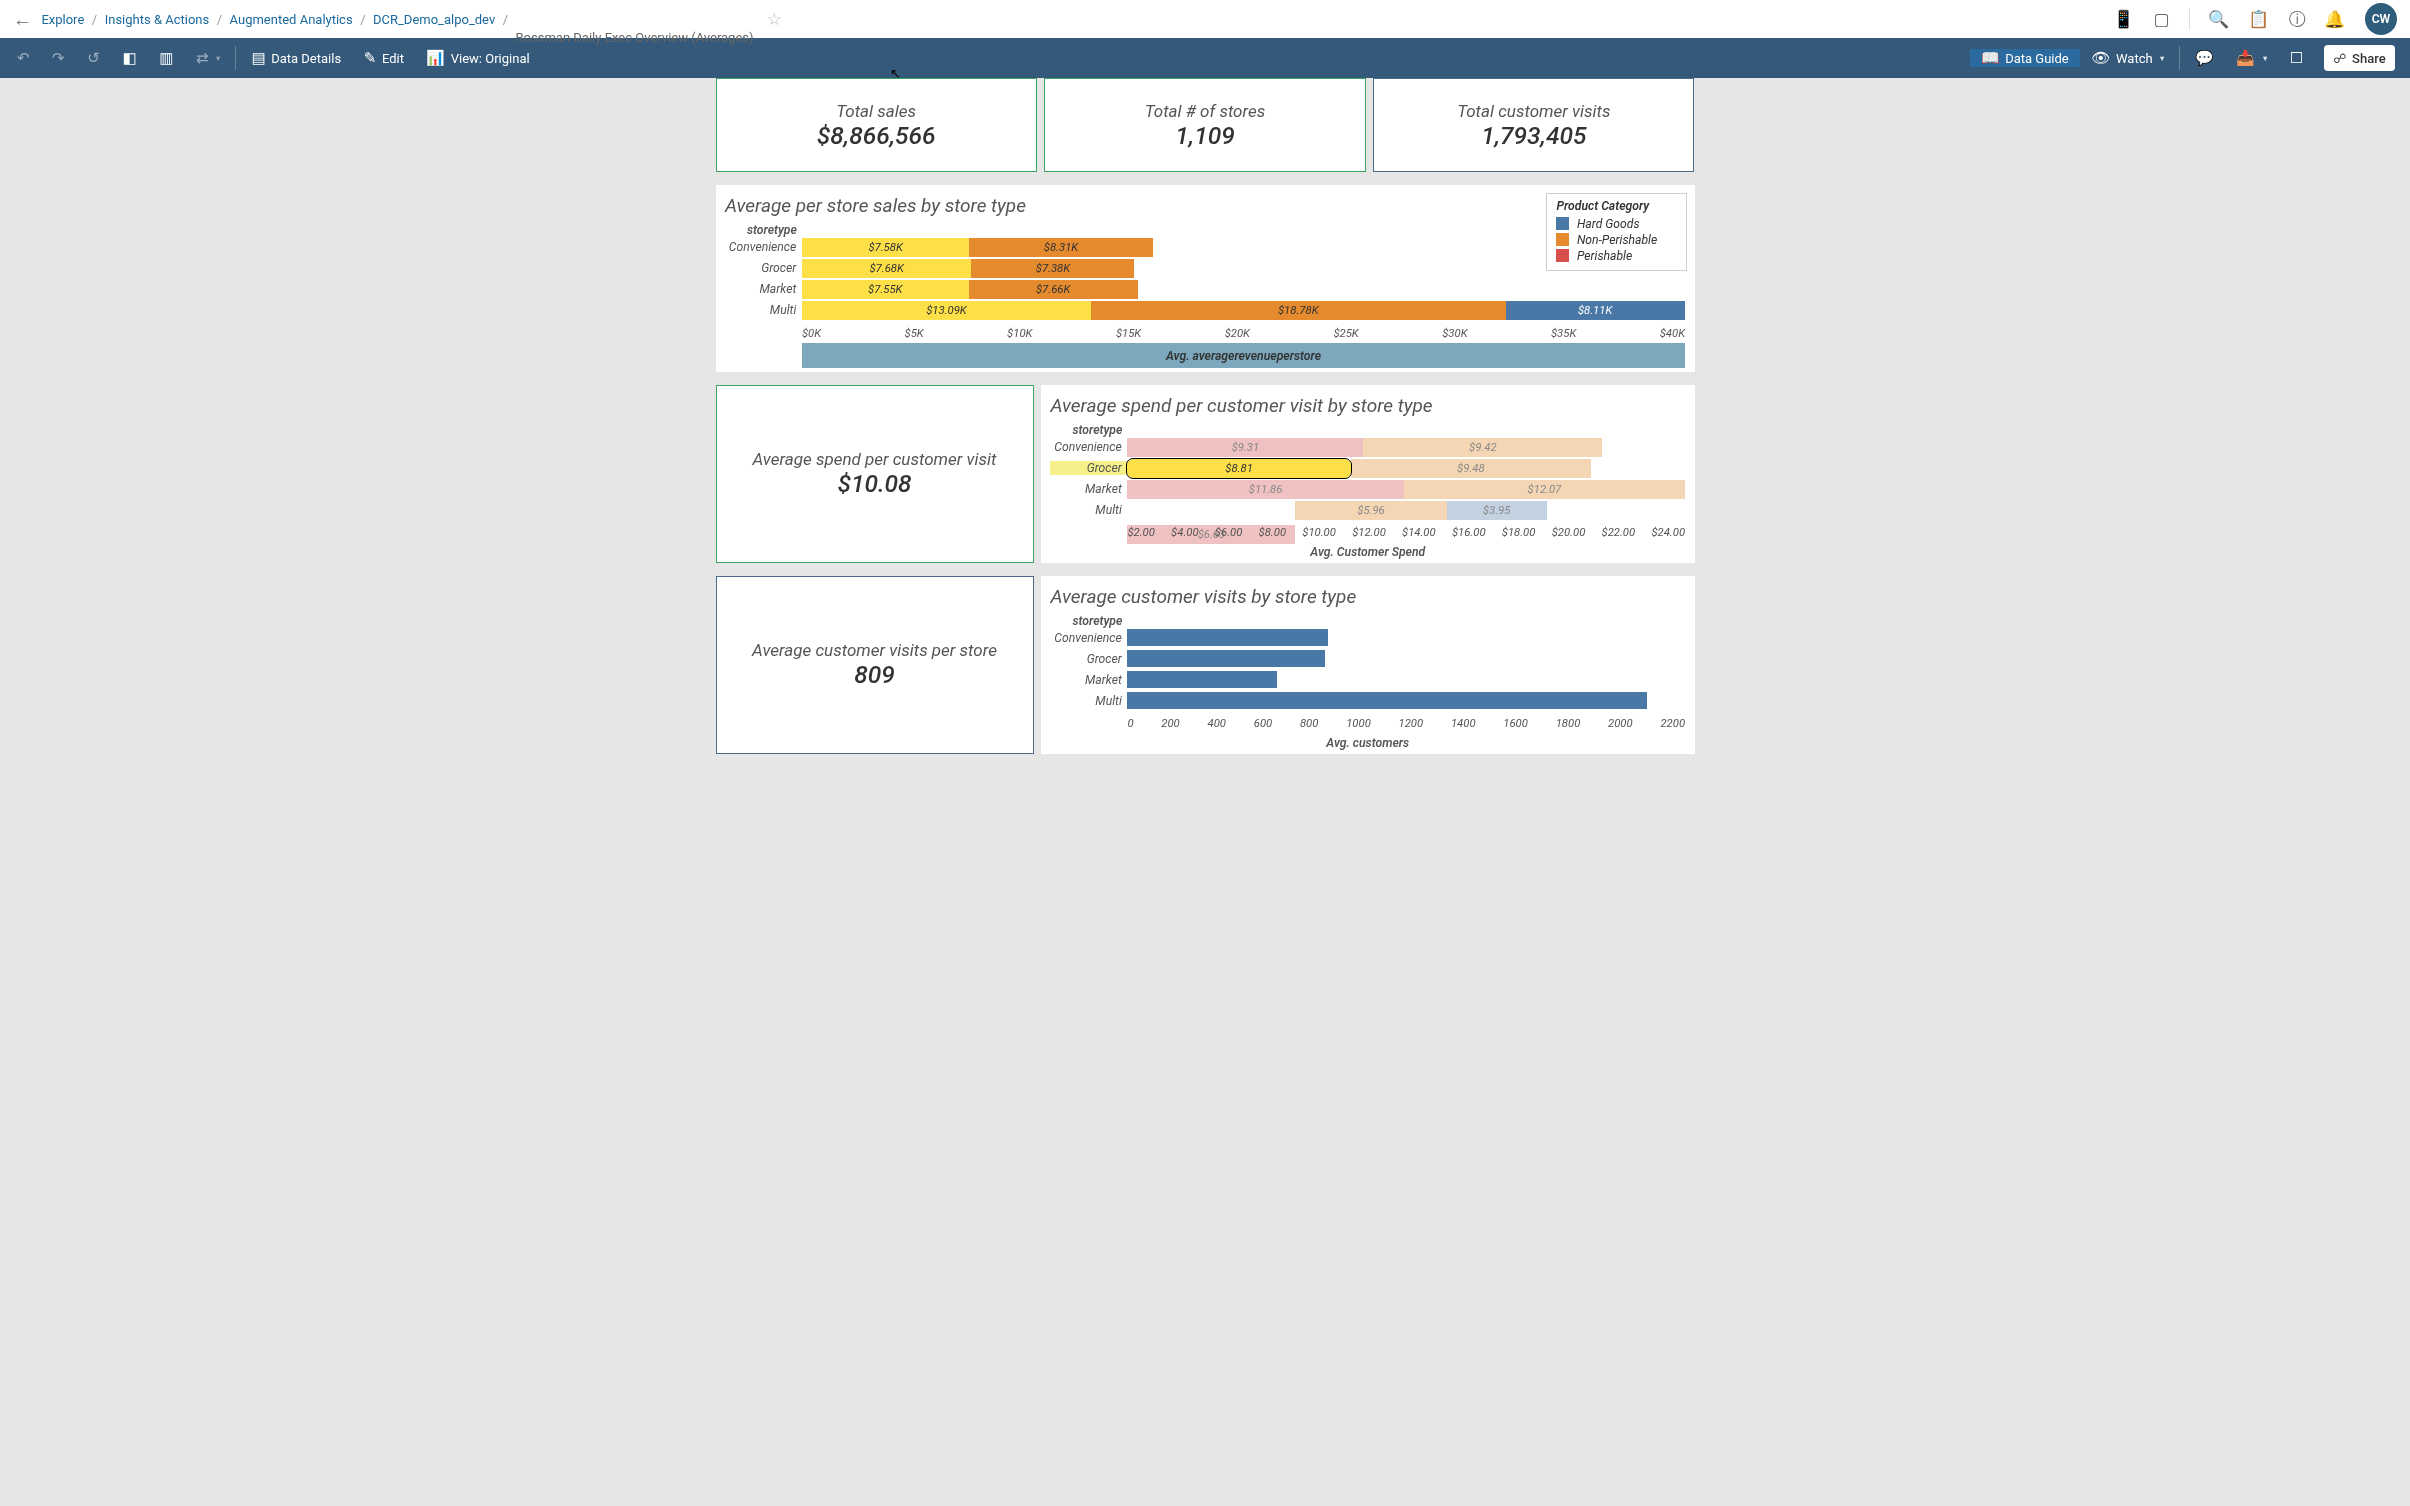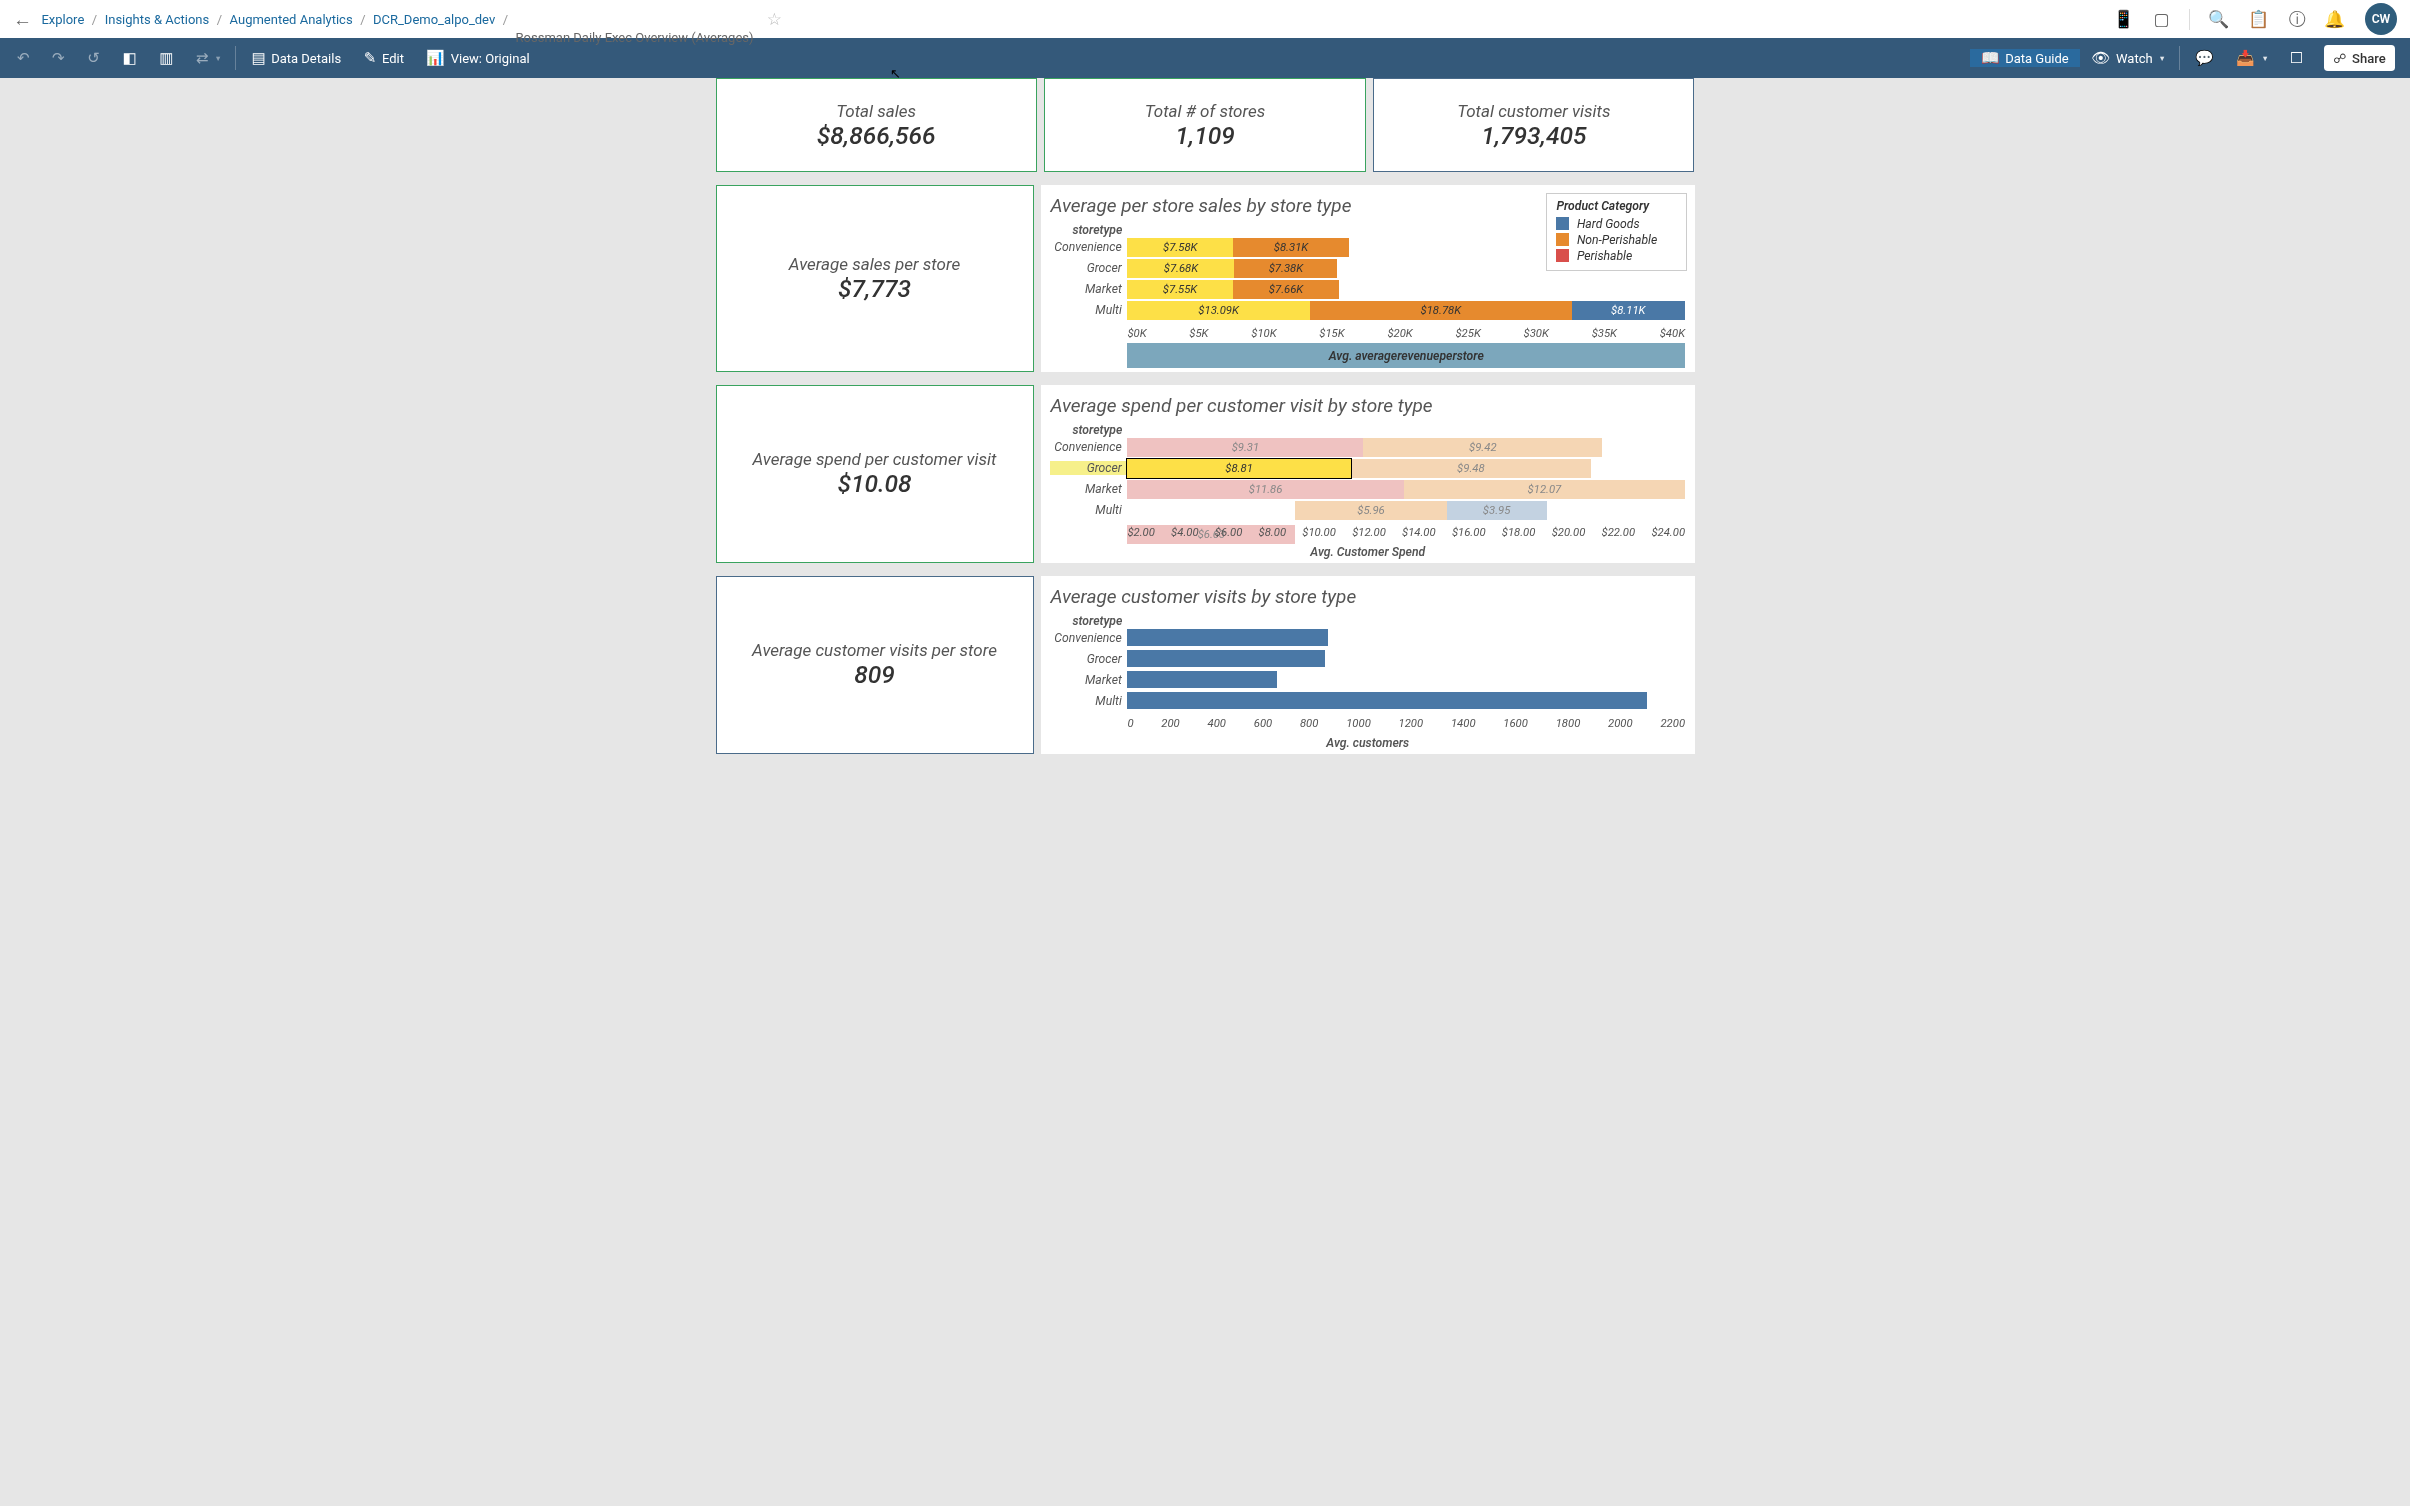--- a/index.html
+++ b/index.html
@@ -87,21 +87,21 @@
   .bar-row + .bar-row { margin-top:0; }
   .bar-label { width:77px; text-align:right; padding-right:5.6px; font-size:12.2px; color:#555; }
   .bar-track { flex:1; display:flex; height:19px; }
   .seg { height:100%; display:flex; align-items:center; justify-content:center; font-size:11.3px; color:#333; overflow:visible; white-space:nowrap; }
   .seg.perish { background:#fde047; }
   .seg.nonperish { background:#e68a2e; }
   .seg.hard { background:#4a78a6; color:#fff; }
   .seg.perish.dim { background:#efc2c1; color:#888; }
   .seg.nonperish.dim { background:#f5d6b4; color:#888; }
   .seg.hard.dim { background:#c3d2e1; color:#888; }
-  .seg.selected { outline:1.9px solid #000; z-index:2; position:relative; }
+  .seg.selected { outline:1.9px solid #000; z-index:2; position:relative;border-radius:6px; }
 
   .xaxis { display:flex; margin-left:77px; font-size:11.3px; color:#555; margin-top:5.6px; justify-content:space-between; }
   .xaxis-label-bar { background:#7ca7bc; height:24.5px; margin-left:77px; margin-top:3.8px; display:flex; align-items:center; justify-content:center; font-size:12.2px; color:#333; font-weight:600; }
   .xaxis-title { text-align:center; font-weight:600; color:#555; font-size:12.2px; margin-top:5.6px; }
 
   
   .simple-bar { height:17px; background:#4a78a6; }
   
   .cursor { position:fixed; left:890px; top:66px; font-size:13px; color:#000; pointer-events:none; }
 </style>
@@ -209,24 +209,20 @@
           <div class="value">1,109</div>
         </div>
         <div class="kpi" style="border-color: rgb(74, 107, 138);">
           <div class="label">Total customer visits</div>
           <div class="value">1,793,405</div>
         </div>
       </div>
 
     <div id="panel-rows">
         <div class="panel-row">
-          <div class="side-kpi">
-            <div class="label">Average sales per store</div>
-            <div class="value">$7,773</div>
-          </div>
           <div class="chart-card">
             <div>
               <div class="chart-title">Average per store sales by store type</div>
               <div class="legend-box">
                 <div class="legend-title">Product Category</div>
                 <div class="legend-item">
                   <span class="swatch" style="background:#4a78a6"></span>
                   <span>Hard Goods</span>
                 </div>
                 <div class="legend-item">

